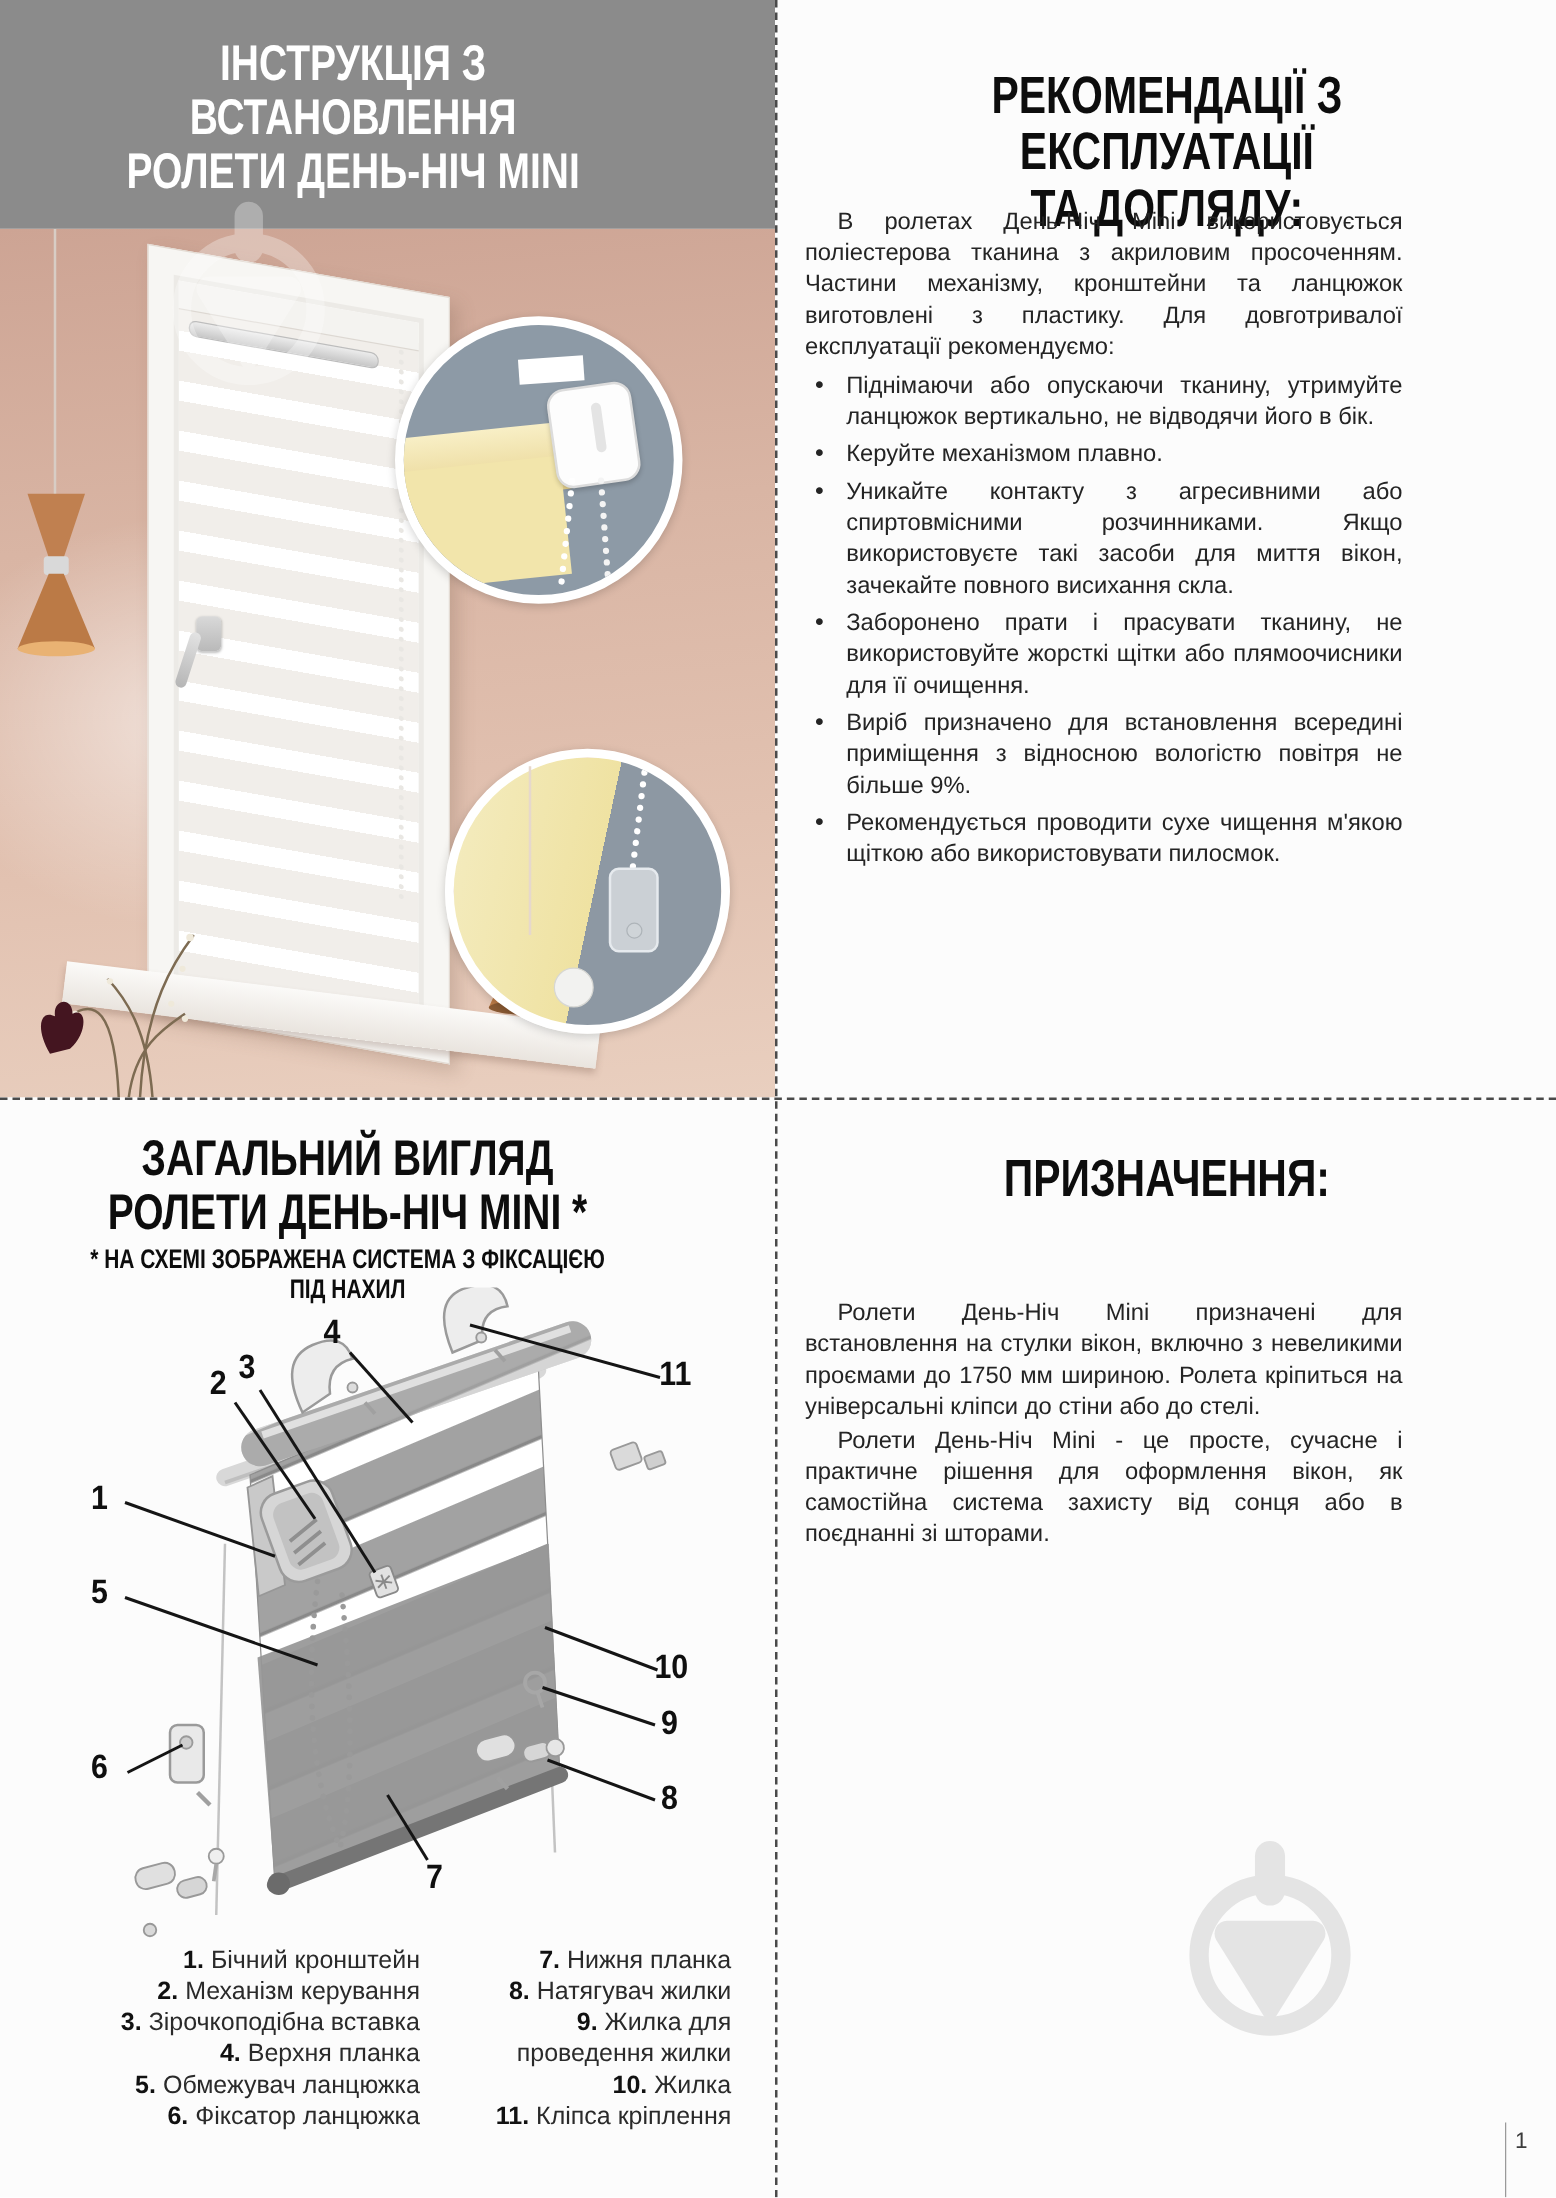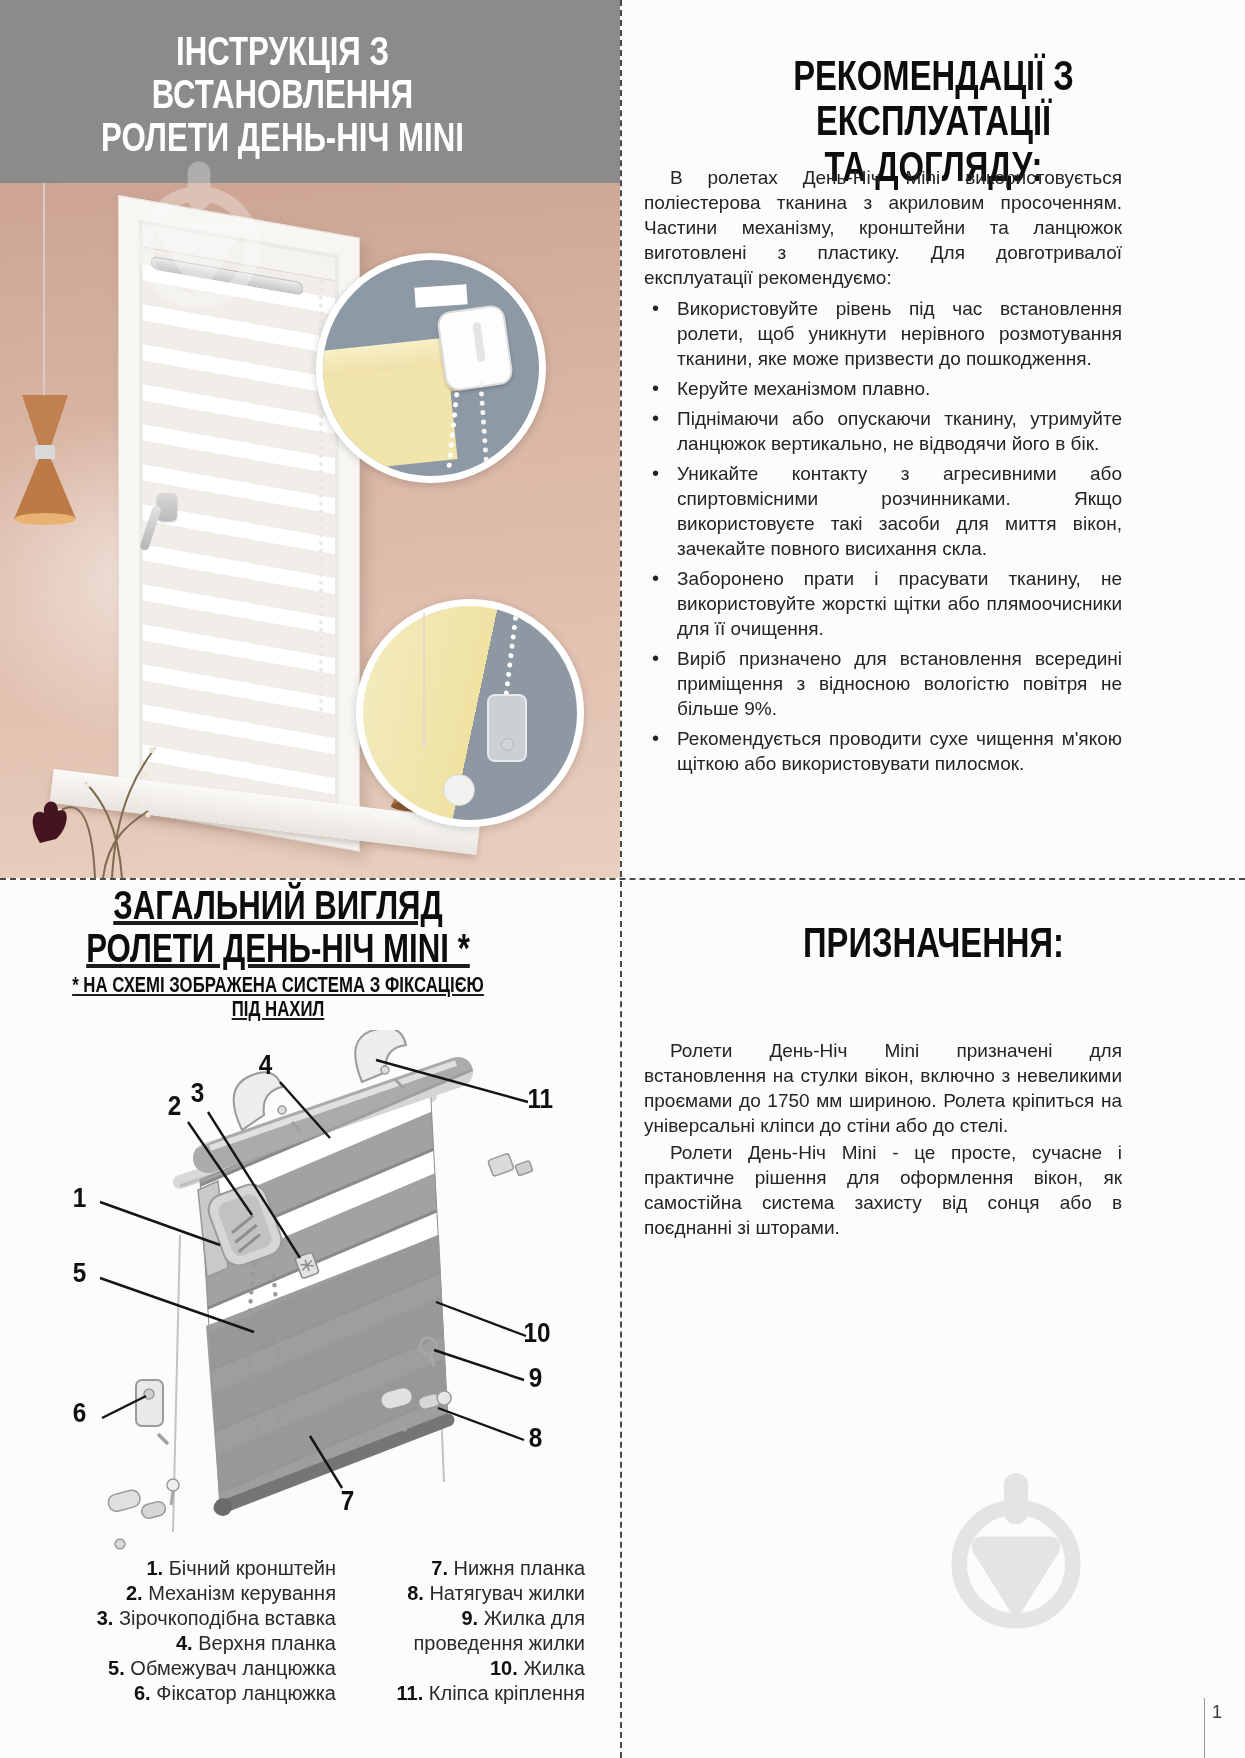--- a/index.html
+++ b/index.html
@@ -138,33 +138,32 @@
   </div>
 
   <div class="abs" style="left:622px;top:17px;width:623px;height:878px;">
     <div class="abs" style="left:0;top:36px;width:623px;">
       <span class="hline" style="font-size:42px;">РЕКОМЕНДАЦІЇ З ЕКСПЛУАТАЦІЇ</span>
       <span class="hline" style="font-size:42px;">ТА ДОГЛЯДУ:</span>
     </div>
     <div class="abs body-txt" style="left:22px;top:148px;width:478px;">
       <p class="indent" style="margin:0 0 4px 0;">В ролетах День-Ніч Mini використовується поліестерова тканина з акриловим просоченням. Частини механізму, кронштейни та ланцюжок виготовлені з пластику. Для довготривалої експлуатації рекомендуємо:</p>
       <ul class="blist">
-        <li>Використовуйте рівень під час встановлення ролети, щоб уникнути нерівного розмотування тканини, яке може призвести до пошкодження.</li>
+        <li>Піднімаючи або опускаючи тканину, утримуйте ланцюжок вертикально, не відводячи його в бік.</li>
         <li>Керуйте механізмом плавно.</li>
-        <li>Піднімаючи або опускаючи тканину, утримуйте ланцюжок вертикально, не відводячи його в бік.</li>
         <li>Уникайте контакту з агресивними або спиртовмісними розчинниками. Якщо використовуєте такі засоби для миття вікон, зачекайте повного висихання скла.</li>
         <li>Заборонено прати і прасувати тканину, не використовуйте жорсткі щітки або плямоочисники для її очищення.</li>
         <li>Виріб призначено для встановлення всередині приміщення з відносною вологістю повітря не більше 9%.</li>
         <li>Рекомендується проводити сухе чищення м'якою щіткою або використовувати пилосмок.</li>
       </ul>
     </div>
   </div>
 
   <div class="abs" style="left:0;top:878px;width:620px;height:880px;">
-    <div class="abs" style="left:0;top:6px;width:556px;text-decoration:underline;">
+    <div class="abs" style="left:0;top:28px;width:556px;">
       <span class="hline" style="font-size:40px;">ЗАГАЛЬНИЙ ВИГЛЯД</span>
       <span class="hline" style="font-size:40px;">РОЛЕТИ ДЕНЬ-НІЧ MINI *</span>
       <span class="hline" style="font-size:21.5px;margin-top:4px;">* НА СХЕМІ ЗОБРАЖЕНА СИСТЕМА З ФІКСАЦІЄЮ ПІД НАХИЛ</span>
     </div>
   </div>
 
   <div class="abs" style="left:30px;top:1030px;width:540px;height:530px;">
     <svg width="540" height="530" viewBox="0 0 540 530">
       <defs>
         <pattern id="zeb" width="40" height="58" patternUnits="userSpaceOnUse" patternTransform="rotate(-23)">

